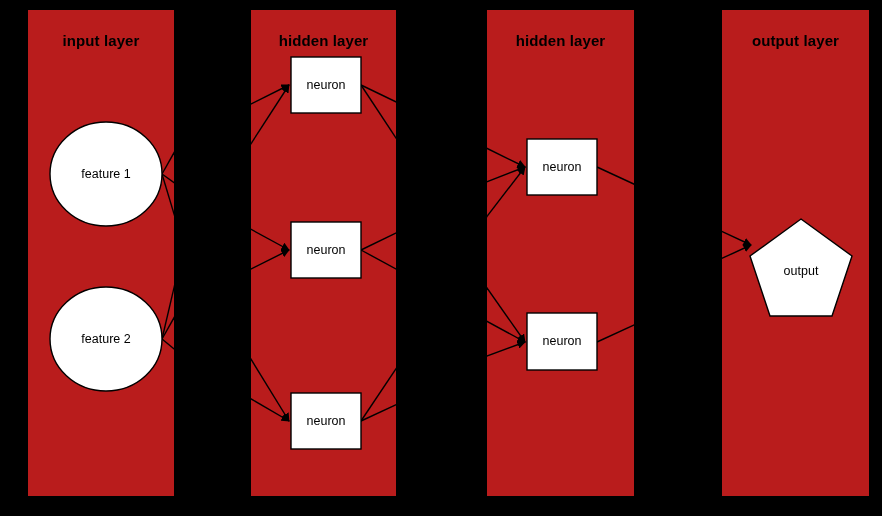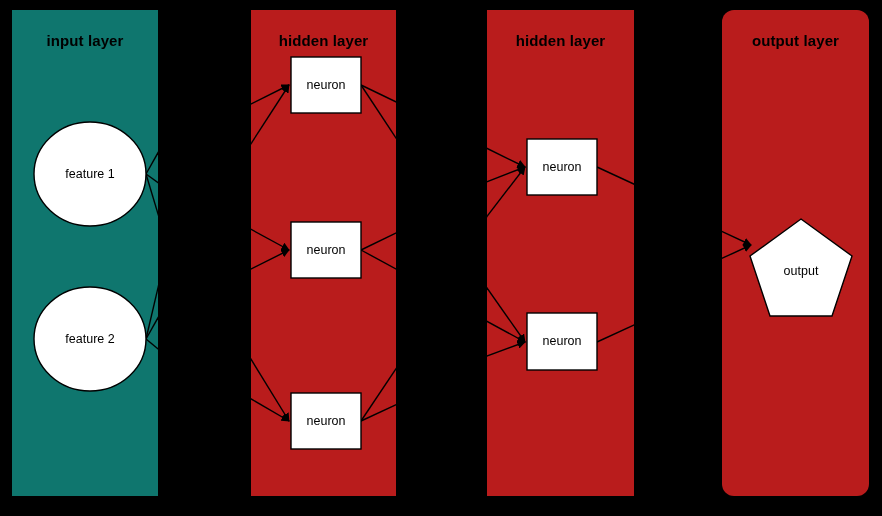--- a/index.html
+++ b/index.html
@@ -17,21 +17,21 @@
   #stage {
     position: absolute;
     left: 0; top: 0;
     width: 882px; height: 516px;
     background: #000000;
   }
   .panel {
     position: absolute;
     overflow: hidden;
   }
-  .panel.input  { background: #0f766e; }
+  .panel.input  { background: #b91c1c; margin-left: 16px; }
   .panel.white  { background: #b91c1c; }
 
   .panel-title {
     position: absolute;
     left: 0; right: 0;
     text-align: center;
     font-weight: bold;
     font-size: 15px;
     color: #000000;
     letter-spacing: 0.1px;
@@ -163,21 +163,21 @@
         <rect class="shape" x="40" y="129" width="70" height="56"></rect>
         <text class="node-label" x="75" y="158">neuron</text>
       </g>
       <g>
         <rect class="shape" x="40" y="303" width="70" height="57"></rect>
         <text class="node-label" x="75" y="332">neuron</text>
       </g>
     </svg>
   </div>
 
-  <div class="panel white" style="left:722px; top:10px; width:147px; height:486px;border-radius:12px;">
+  <div class="panel white" style="left:722px; top:10px; width:147px; height:486px;">
     <div class="panel-title" style="top:22px;">output layer</div>
 
     <svg class="panel-svg" width="147" height="486">
       <defs>
         <marker id="arrowC" viewBox="0 0 10 10" refX="9" refY="5" markerWidth="6" markerHeight="6" orient="auto-start-reverse">
           <path d="M 0 0 L 10 5 L 0 10 z" fill="#000000"></path>
         </marker>
       </defs>
 
       <g>

